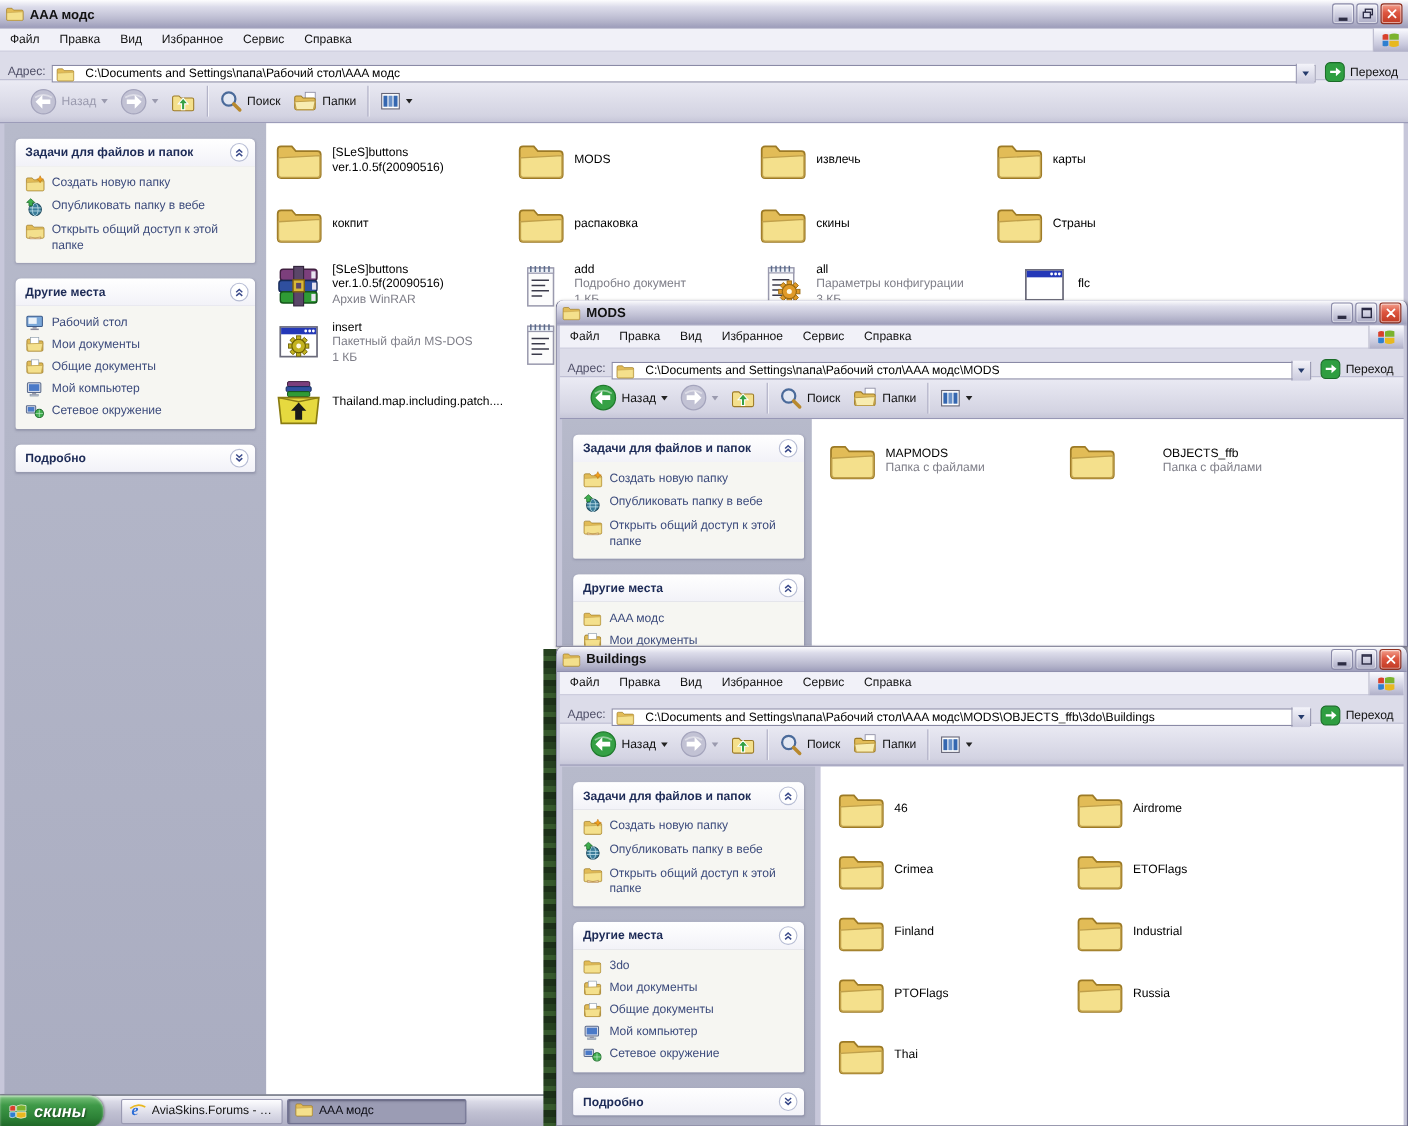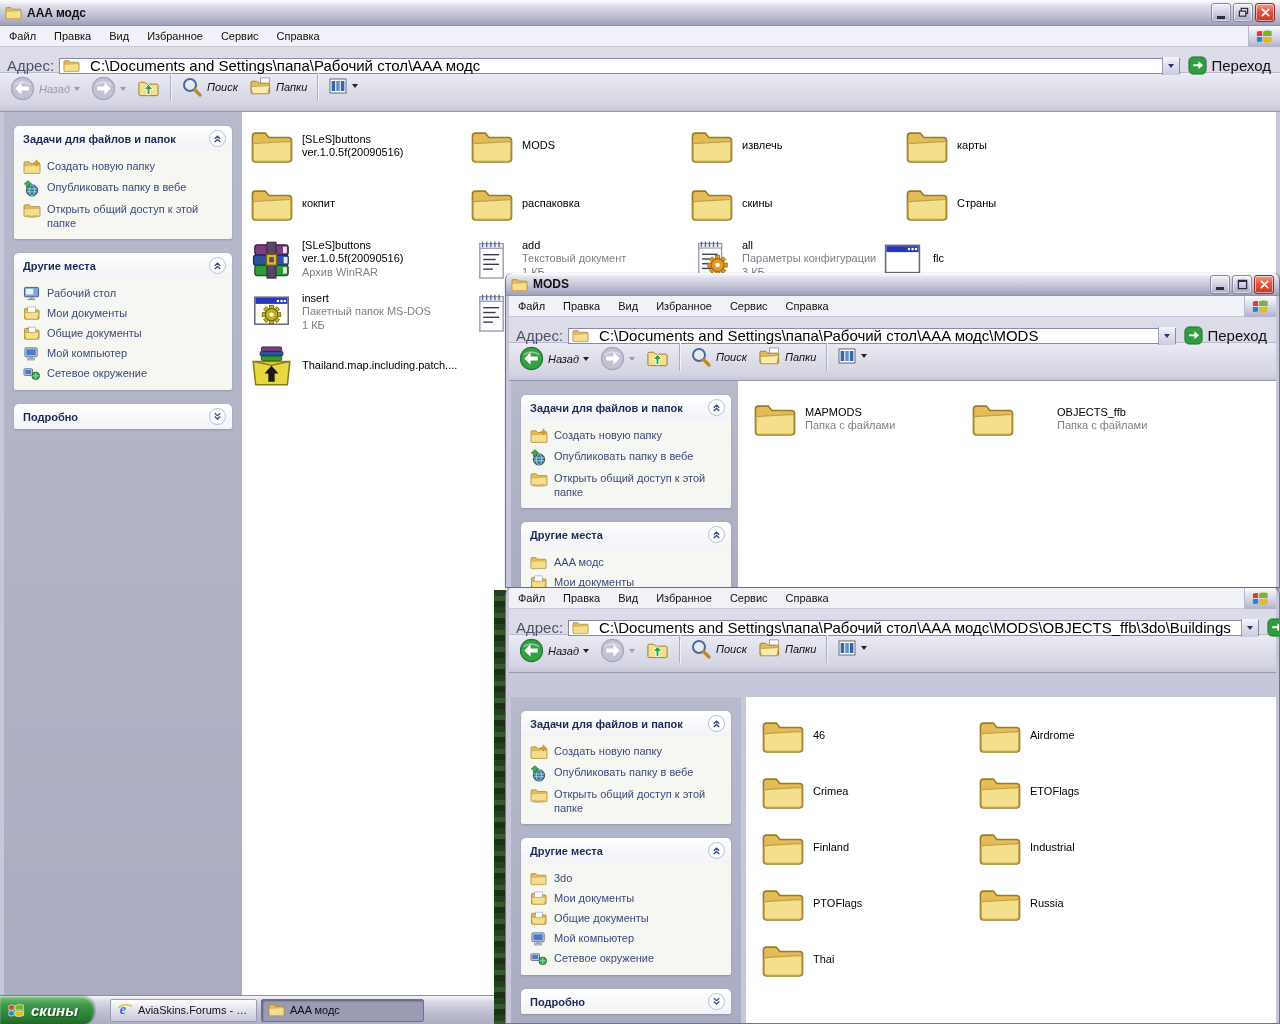--- a/index.html
+++ b/index.html
@@ -18,33 +18,33 @@
   .winbtn{width:20px;height:19px;border-radius:3px;display:flex;align-items:center;justify-content:center;
     background:linear-gradient(180deg,#f4f4fa,#c9c9dc 60%,#ababc4);border:1px solid #8a8aa8;box-shadow:inset 0 0 0 1px rgba(255,255,255,.55);}
   .winbtn.close{background:linear-gradient(180deg,#f2a08e,#de5640 45%,#c03a24);border-color:#8f3020;}
   .glyph-min{display:block;width:8px;height:3px;background:#2d2d44;margin-top:9px;}
   .menubar{height:21px;display:flex;align-items:center;background:#f1f1f8;border-bottom:1px solid #c9c9da;position:relative;font-size:11px;}
   .floating .menubar{margin:0 3px 0 3px;}
   .menus{display:flex;height:100%;align-items:center;}
   .menu-item{padding:0 9px;color:#111;cursor:default;}
   .menulogo{position:absolute;right:0;top:0;width:32px;height:21px;display:flex;align-items:center;justify-content:center;
     background:linear-gradient(180deg,#fafaff,#c9c9dd 70%,#b0b0c8);border-left:1px solid #b9b9cc;}
-  .addressrow{height:26px;display:flex;align-items:center;gap:5px;background:#dcdce9;border-bottom:1px solid #b9b9cf;padding:12px 4px 0 7px;font-size:15px;}
+  .addressrow{height:26px;display:flex;gap:5px;background:#dcdce9;border-bottom:1px solid #b9b9cf;padding:12px 4px 0 7px;font-size:11px;}
   .floating .addressrow{margin:0 3px;}
   .addr-label{color:#4f4f68;}
   .addr-combo{flex:1;height:16px;background:#fff;border:1px solid #8a8aa6;display:flex;align-items:center;gap:10px;padding-left:3px;}
   .addr-text{flex:1;color:#000;white-space:nowrap;overflow:hidden;}
   .addr-drop{width:17px;height:18px;background:linear-gradient(180deg,#f4f4fa,#cacadd);border-left:1px solid #9a9ab4;display:flex;align-items:center;justify-content:center;}
   .tri{width:0;height:0;border-left:3.5px solid transparent;border-right:3.5px solid transparent;border-top:4.5px solid #243a6b;}
   .tri.small{border-left-width:3px;border-right-width:3px;border-top-width:4px;border-top-color:#222;}
   .tri.dis{border-top-color:#9a9aae;}
   .go-btn{display:flex;align-items:center;gap:4px;padding:0 5px 0 3px;}
   .go-label{color:#111;}
-  .toolbar{height:39px;display:flex;align-items:flex-start;gap:1px;padding:0 5px;
-    background:linear-gradient(180deg,#ebebf4,#d3d3e2 85%,#c6c6d8);border-bottom:1px solid #9797b5;font-style:italic;}
+  .toolbar{height:39px;display:flex;align-items:center;gap:1px;padding:0 22px;
+    background:linear-gradient(180deg,#ebebf4,#d3d3e2 85%,#c6c6d8);border-bottom:1px solid #9797b5;}
   .floating .toolbar{height:38px;margin:0 3px;}
   .tb-btn{display:flex;align-items:center;gap:4px;padding:3px 5px;border-radius:3px;font-size:11px;color:#111;}
   .tb-label.dis{color:#9a9aae;}
   .tb-sep{width:1px;height:28px;background:#adadc4;margin:0 4px;box-shadow:1px 0 0 #f2f2f8;}
   .win-body{position:absolute;left:0;right:0;bottom:0;}
   #win-main .win-body{top:112px;}
   .floating .win-body{top:108px;left:3px;right:3px;bottom:0;}
   #win-buildings .win-body{top:109px;}
 
   
@@ -483,21 +483,21 @@
               <g stroke="#3a3a4a" stroke-width="1">
                 <line x1="6" y1="12" x2="17.5" y2="12"></line>
                 <line x1="6" y1="15.5" x2="15" y2="15.5"></line>
                 <line x1="6" y1="19" x2="17.5" y2="19"></line>
                 <line x1="6" y1="22.5" x2="13" y2="22.5"></line>
               </g>
             </svg>
           </span>
           <span class="tile-text">
             <span class="tile-name">add</span>
-            <span class="tile-sub">Текстовый документ</span>
+            <span class="tile-sub">Подробно документ</span>
             <span class="tile-sub">1 КБ</span>
           </span>
         </div>
         <div class="tile" style="left: 446px; top: 123px;">
           <span class="tile-icon">
             <svg viewBox="0 0 26 31" width="35" height="42">
               <rect x="3.5" y="4" width="17" height="25" fill="#fcfcfc" stroke="#9a9aae"></rect>
               <rect x="3.5" y="4" width="17" height="3.4" fill="#eef2f8" stroke="#9a9aae" stroke-width="0.8"></rect>
               <g stroke="#5a6a8a" stroke-width="1">
                 <line x1="5.5" y1="2.6" x2="5.5" y2="6.6"></line>
@@ -523,21 +523,21 @@
               <circle cx="17.5" cy="20" r="4.8" fill="#e09a28" stroke="#9a6a10" stroke-width="0.8"></circle>
               <circle cx="17.5" cy="20" r="1.7" fill="#fffbe8"></circle>
             </svg>
           </span>
           <span class="tile-text">
             <span class="tile-name">all</span>
             <span class="tile-sub">Параметры конфигурации</span>
             <span class="tile-sub">3 КБ</span>
           </span>
         </div>
-        <div class="tile" style="left: 637px; top: 123px;">
+        <div class="tile" style="left: 684px; top: 123px;">
           <span class="tile-icon">
             <svg viewBox="0 0 30 26" width="39" height="34">
               <rect x="2" y="2.5" width="26" height="21" fill="#fff" stroke="#6a6a7a" stroke-width="1.2"></rect>
               <rect x="2.6" y="3.1" width="24.8" height="4.6" fill="#2438b8"></rect>
               <g fill="#fff">
                 <circle cx="20" cy="5.4" r="1"></circle>
                 <circle cx="22.8" cy="5.4" r="1"></circle>
                 <circle cx="25.4" cy="5.4" r="1"></circle>
               </g>
             </svg>
@@ -564,21 +564,21 @@
               <rect x="13.5" y="8.8" width="3" height="3.4" fill="#c2b220" stroke="#6a5e00" stroke-width="0.6" transform="rotate(180 15 16)"></rect>
               <rect x="13.5" y="8.8" width="3" height="3.4" fill="#c2b220" stroke="#6a5e00" stroke-width="0.6" transform="rotate(225 15 16)"></rect>
               <rect x="13.5" y="8.8" width="3" height="3.4" fill="#c2b220" stroke="#6a5e00" stroke-width="0.6" transform="rotate(270 15 16)"></rect>
               <rect x="13.5" y="8.8" width="3" height="3.4" fill="#c2b220" stroke="#6a5e00" stroke-width="0.6" transform="rotate(315 15 16)"></rect>
               <circle cx="15" cy="16" r="4.8" fill="#c2b220" stroke="#6a5e00" stroke-width="0.8"></circle>
               <circle cx="15" cy="16" r="1.7" fill="#fffbe8"></circle>
             </svg>
           </span>
           <span class="tile-text">
             <span class="tile-name">insert</span>
-            <span class="tile-sub">Пакетный папок MS-DOS</span>
+            <span class="tile-sub">Пакетный файл MS-DOS</span>
             <span class="tile-sub">1 КБ</span>
           </span>
         </div>
         <div class="tile" style="left: 226px; top: 176px;">
           <span class="tile-icon">
             <svg viewBox="0 0 24 31" width="33" height="43">
               <rect x="3.5" y="4" width="17" height="25" fill="#fcfcfc" stroke="#9a9aae"></rect>
               <rect x="3.5" y="4" width="17" height="3.4" fill="#eef2f8" stroke="#9a9aae" stroke-width="0.8"></rect>
               <g stroke="#5a6a8a" stroke-width="1">
                 <line x1="5.5" y1="2.6" x2="5.5" y2="6.6"></line>
@@ -857,20 +857,45 @@
           <span class="tile-text">
             <span class="tile-name">OBJECTS_ffb</span>
             <span class="tile-sub">Папка с файлами</span>
           </span>
         </div>
       </div>
   </div>
 </div>
 
 <div class="xp-window floating" id="win-buildings" style="left:505px;top:588px;width:775px;height:436px;">
+  <div class="titlebar">
+    <span style="display: inline-flex; align-items: center;">
+        <svg viewBox="0 0 36 31" width="17" height="15">
+          <path d="M2 7.5 Q2 5 4.5 5 L12.5 5 15.5 8.5 31.5 8.5 Q34 8.5 34 11 L34 26 Q34 28.5 31.5 28.5 L4.5 28.5 Q2 28.5 2 26 Z" fill="#e2bc57" stroke="#9c7a26" stroke-width="1.3"></path>
+          <path d="M2.6 13.5 L33.4 11.8 33.4 26 Q33.4 28 31.4 28 L4.6 28 Q2.6 28 2.6 26 Z" fill="#f4e08c" stroke="#c0a04a" stroke-width="1"></path>
+        </svg>
+      </span>
+    <span class="title-text">Buildings</span>
+    <span class="winbtns">
+      <span class="winbtn">
+          <span class="glyph-min"></span>
+        </span>
+      <span class="winbtn" style="display: inline-flex; align-items: center;">
+          <svg viewBox="0 0 12 12" width="11" height="11">
+            <rect x="1.5" y="1.5" width="9" height="9" fill="none" stroke="#2a2a44" stroke-width="1.4"></rect>
+            <line x1="1.5" y1="2.6" x2="10.5" y2="2.6" stroke="#2a2a44" stroke-width="1.6"></line>
+          </svg>
+        </span>
+      <span class="winbtn close" style="display: inline-flex; align-items: center;">
+          <svg viewBox="0 0 12 12" width="11" height="11">
+            <path d="M2.5 2.5 L9.5 9.5 M9.5 2.5 L2.5 9.5" stroke="#fff" stroke-width="1.8" stroke-linecap="round"></path>
+          </svg>
+        </span>
+    </span>
+  </div>
   <div class="menubar">
     <span class="menus">
 
     <span class="menu-item">Файл</span>
         <span class="menu-item">Правка</span>
         <span class="menu-item">Вид</span>
         <span class="menu-item">Избранное</span>
         <span class="menu-item">Сервис</span>
         <span class="menu-item">Справка</span>
       </span>

